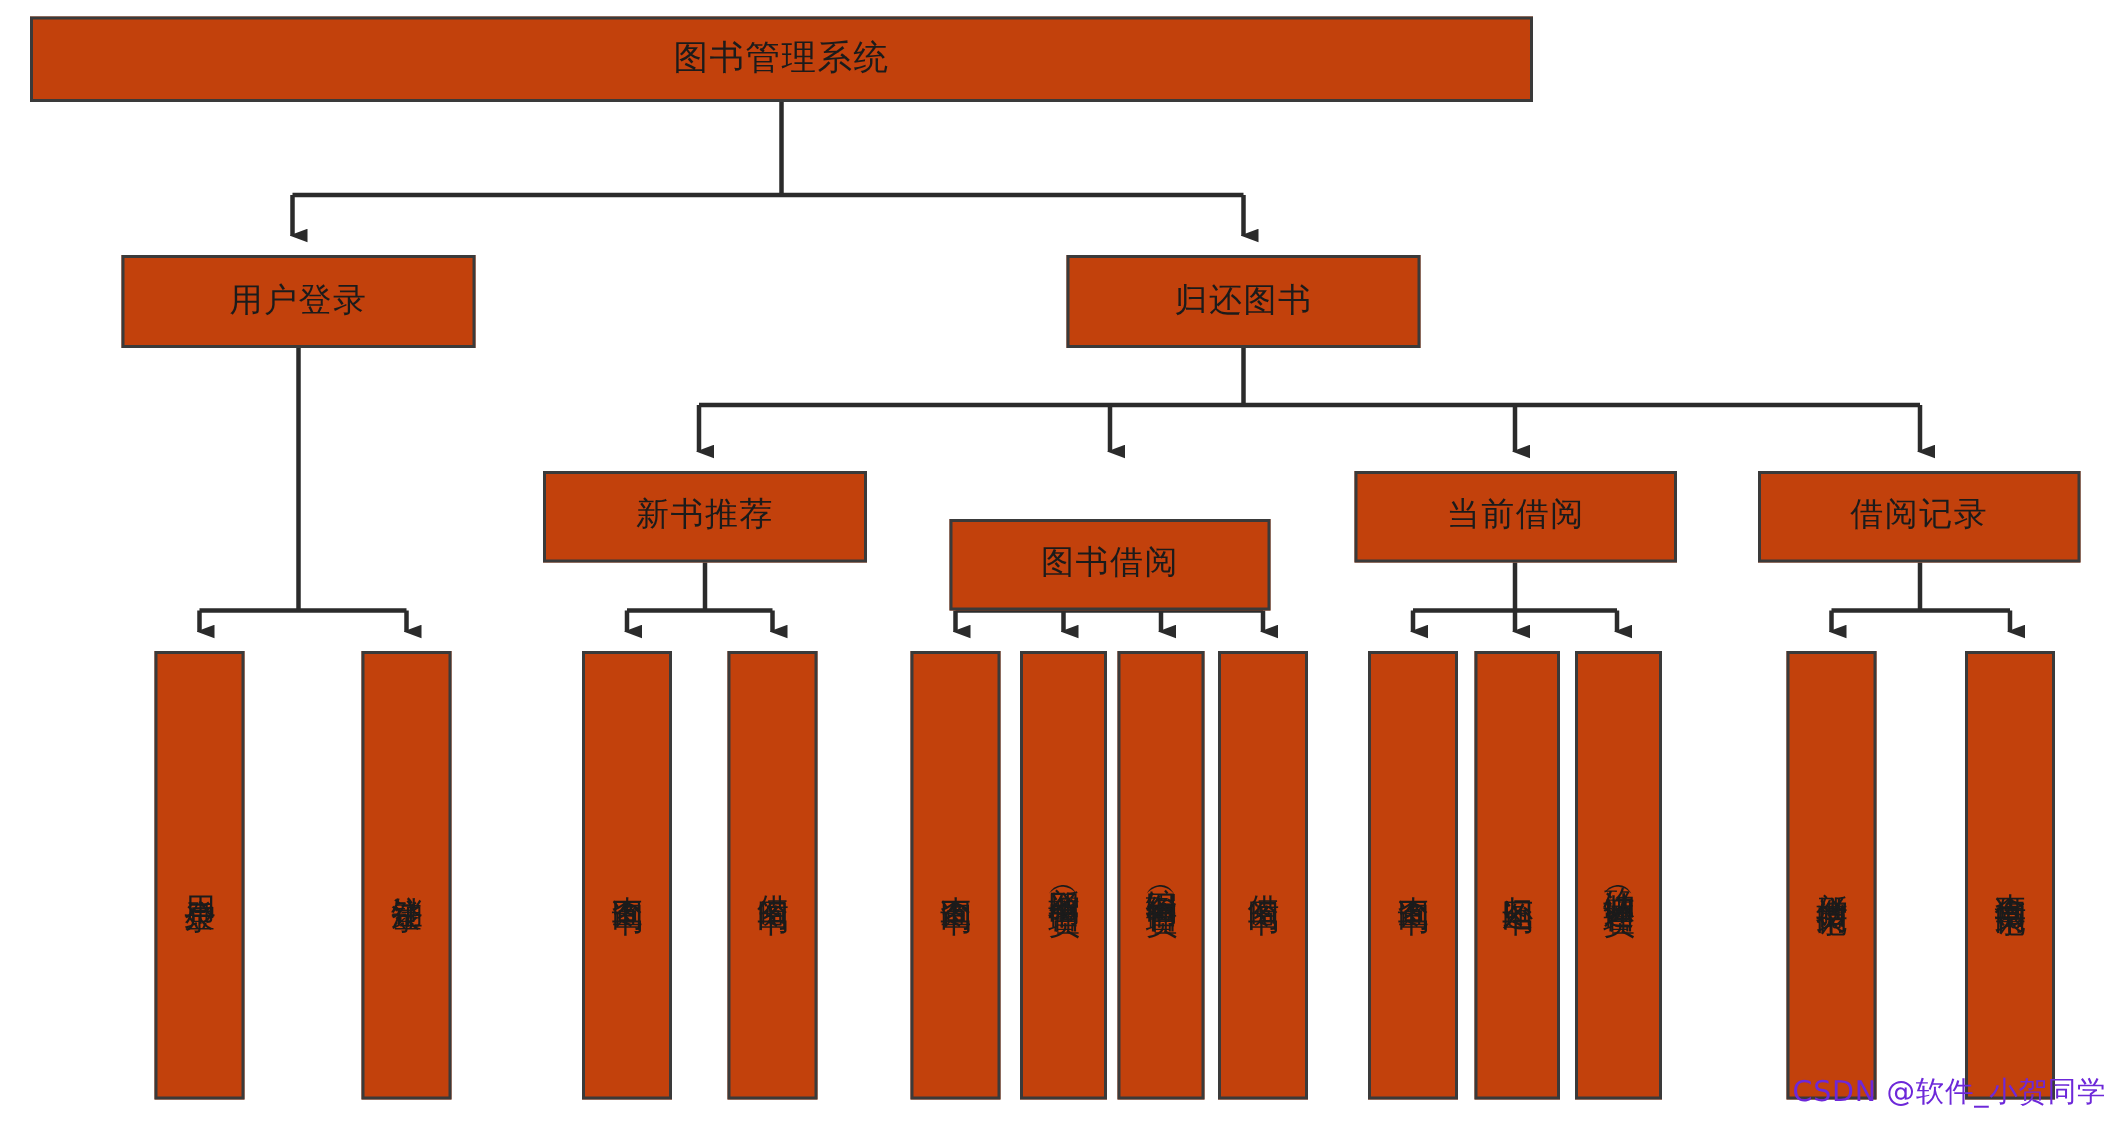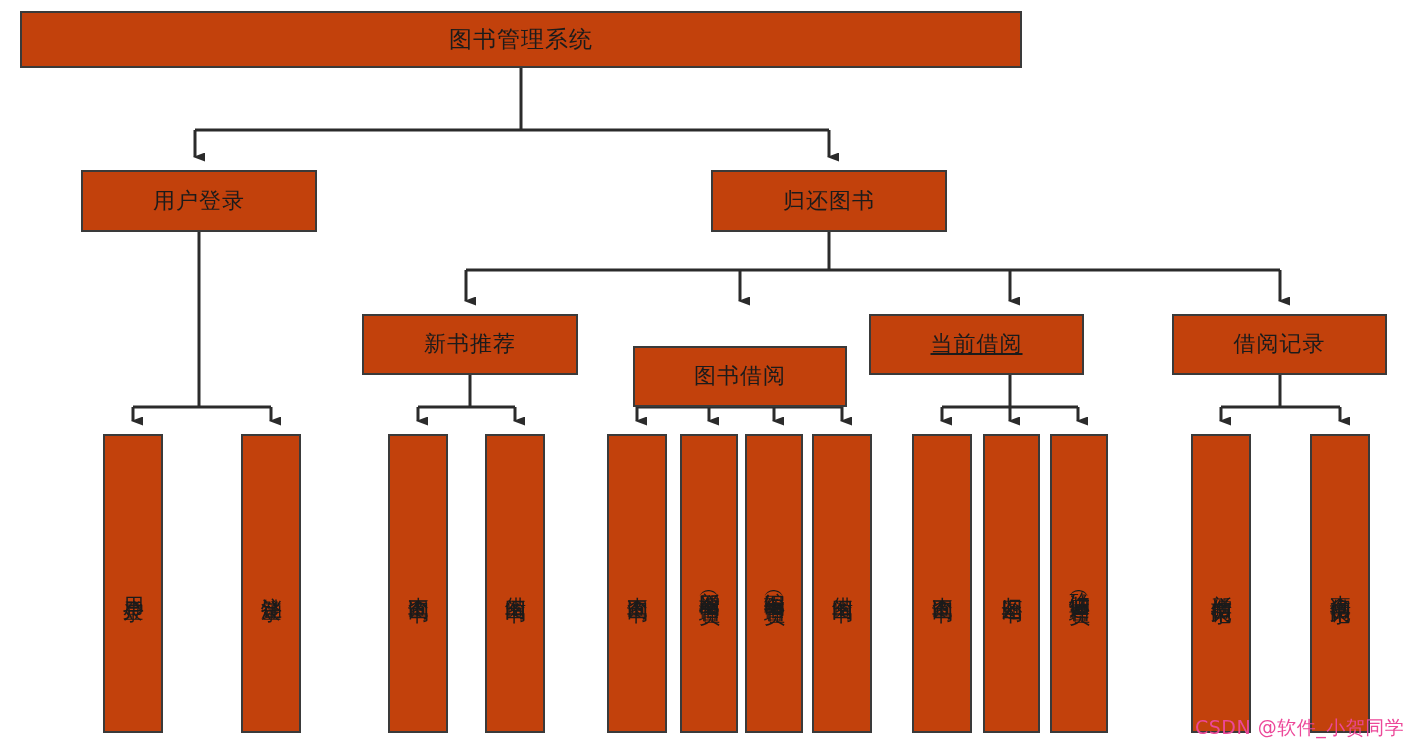--- a/index.html
+++ b/index.html
@@ -52,21 +52,21 @@
     text-orientation: upright;
     font-size: 21px;
     line-height: 1.18;
     letter-spacing: 2px;
     white-space: nowrap;
     text-align: center;
   }
   .watermark {
     position: absolute;
     font-size: 19px;
-    color: #ec4899;
+    color: #6d28d9;
     white-space: nowrap;
     letter-spacing: 0.5px;
   }
 </style>
 </head>
 <body>
 
 <div id="canvas">
 
   <svg id="edges" viewBox="0 0 1405 747" xmlns="http://www.w3.org/2000/svg">
@@ -131,21 +131,21 @@
   <div class="node horiz" style="left:711px; top:170px; width:236px; height:62px;">
     <span>归还图书</span>
   </div>
 
   <div class="node horiz" style="left:362px; top:314px; width:216px; height:61px;">
     <span>新书推荐</span>
   </div>
   <div class="node horiz" style="left:633px; top:314px; width:214px; height:61px;margin-top:32px;">
     <span>图书借阅</span>
   </div>
-  <div class="node horiz" style="left:869px; top:314px; width:215px; height:61px;text-decoration:underline;">
+  <div class="node horiz" style="left:903px; top:314px; width:215px; height:61px;">
     <span>当前借阅</span>
   </div>
   <div class="node horiz" style="left:1172px; top:314px; width:215px; height:61px;text-align:right;">
     <span>借阅记录</span>
   </div>
 
   <div class="node leaf" style="left:103px; top:434px; width:60px; height:299px;">
     <span class="leaf-text">用户登录</span>
   </div>
   <div class="node leaf" style="left:241px; top:434px; width:60px; height:299px;">

